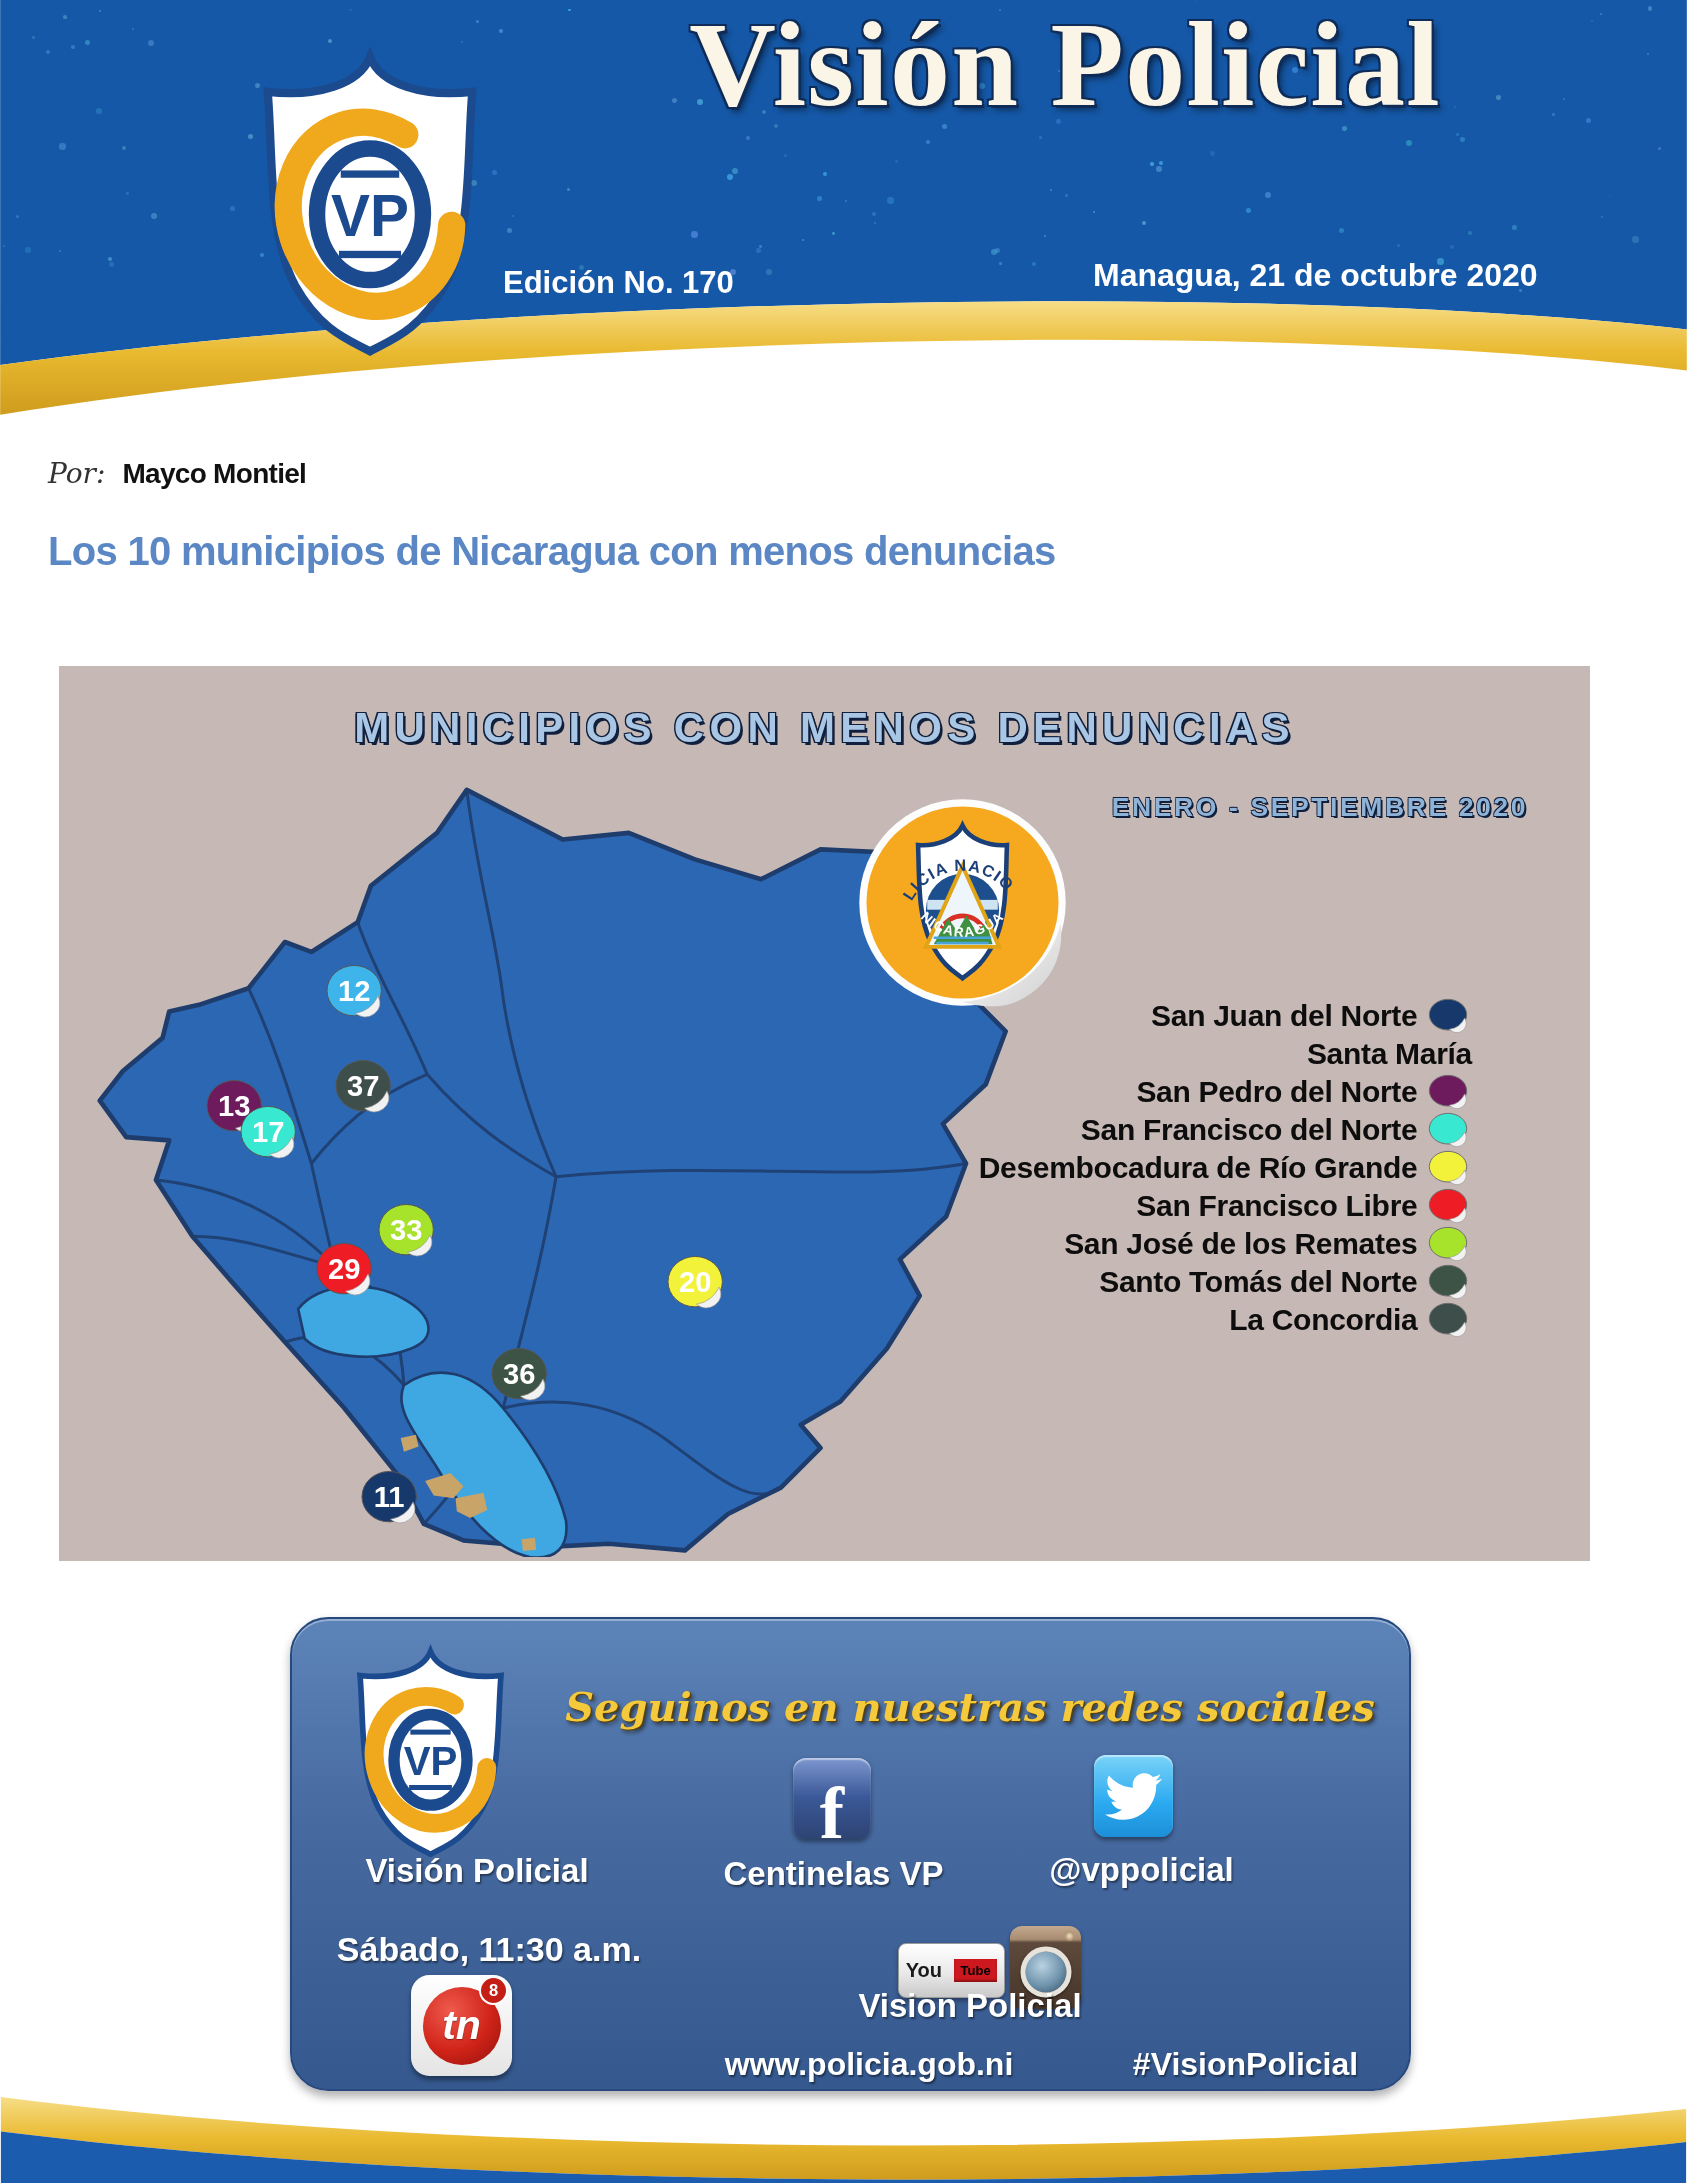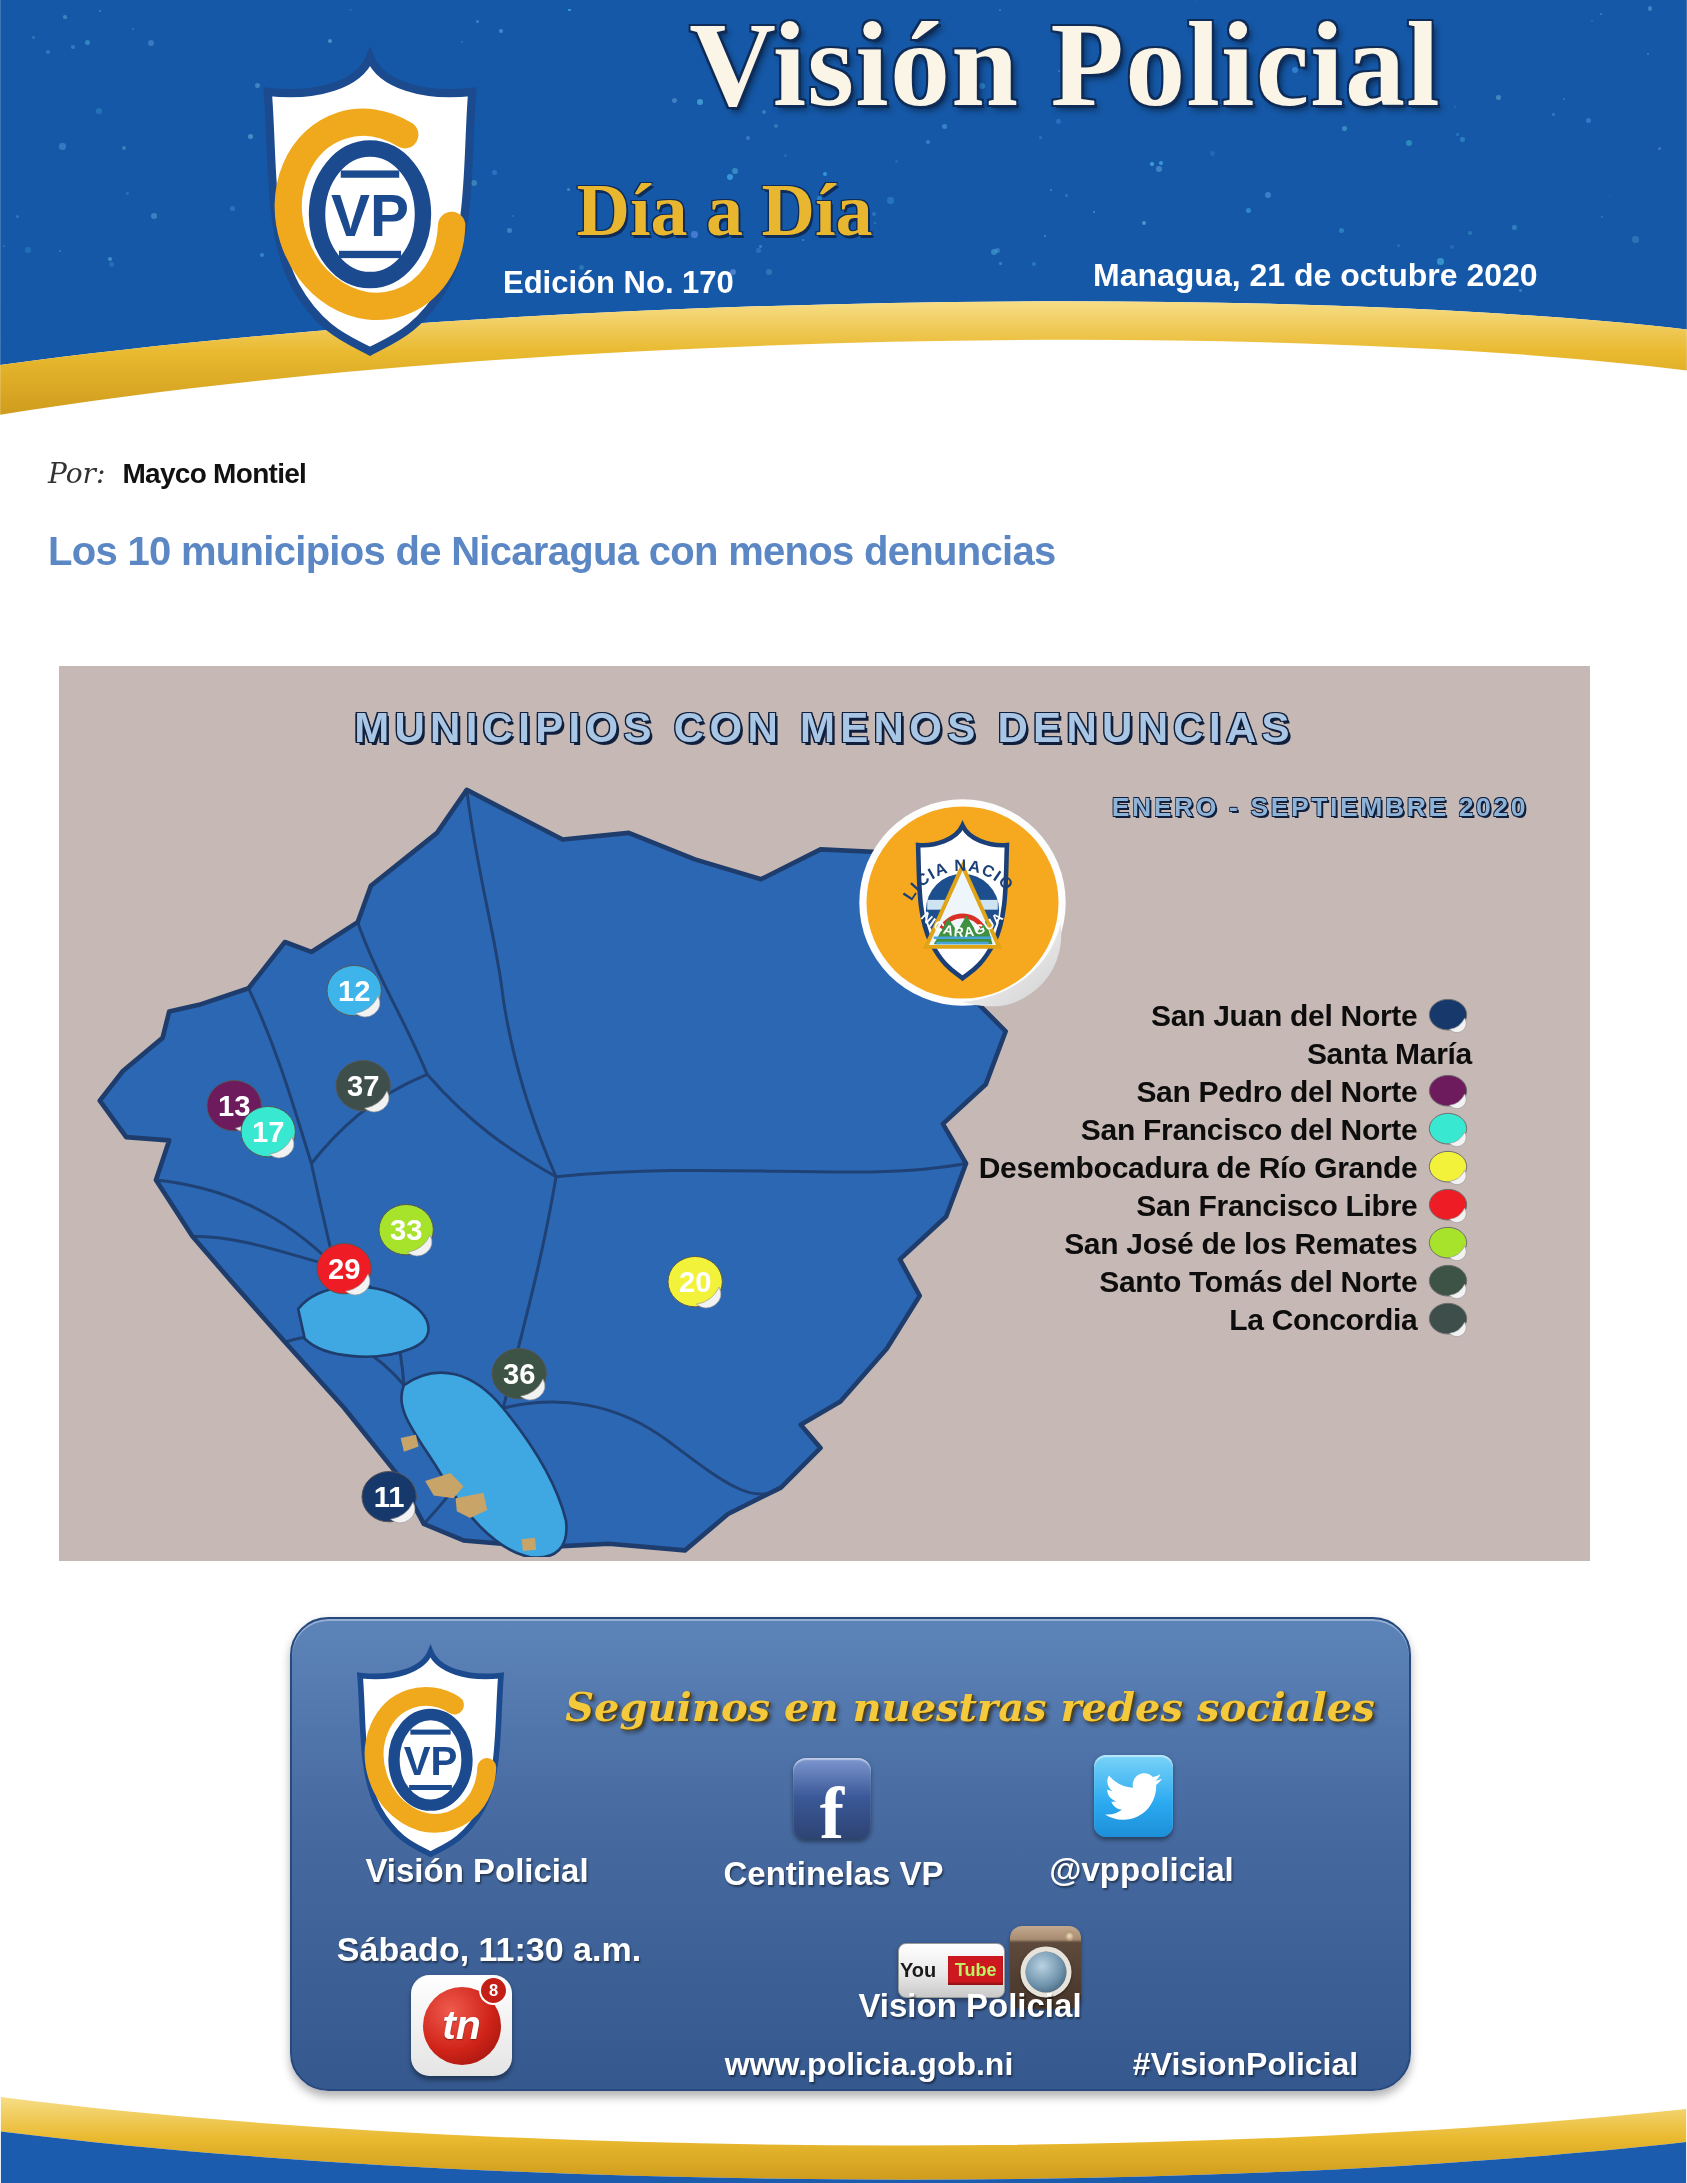--- a/index.html
+++ b/index.html
@@ -60,21 +60,21 @@
     font-family:"Liberation Serif",serif;font-weight:bold;font-size:73px;color:#fff;}
   .tw-icon{position:absolute;left:802px;top:136px;width:79px;height:82px;border-radius:12px;
     background:linear-gradient(180deg,#79d3f8 0%,#2aa9f0 60%,#1d8fd8 100%);
     box-shadow:inset 0 2px 1.3px rgba(255,255,255,.5),0 2.6px 4px rgba(0,0,0,.4);
     display:flex;align-items:center;justify-content:center;}
   .yt-icon{position:absolute;left:606px;top:324px;width:105px;height:53px;border-radius:8px;
     background:linear-gradient(180deg,#ffffff 0%,#e9e9e9 55%,#c9c9c9 100%);
     border:1.3px solid #9a9a9a;box-shadow:0 2.6px 4px rgba(0,0,0,.35);
     display:flex;align-items:center;justify-content:center;gap:12px;}
   .yt-icon .you{font-weight:bold;font-size:20px;color:#1a1a1a;}
-  .yt-icon .tube{font-weight:bold;font-size:18px;color:#bef264;background:#cc181e;border-radius:0;
+  .yt-icon .tube{font-weight:bold;font-size:13px;color:#000000;background:#cc181e;border-radius:0;
     padding:4px 6.6px;box-shadow:inset 0 -2px 2px rgba(0,0,0,.3);}
   .ig-icon{position:absolute;left:718px;top:307px;width:71px;height:83px;border-radius:12px;
     background:linear-gradient(180deg,#c3a98e 0%,#a98d72 16%,#5d4a3c 20%,#473529 100%);
     box-shadow:0 2.6px 4px rgba(0,0,0,.35);}
   .ig-lens{position:absolute;left:50%;top:56%;transform:translate(-50%,-50%);width:41px;height:41px;
     border-radius:50%;background:radial-gradient(circle at 40% 35%,#b9d2e2 0%,#6f93ac 55%,#2e4a5e 100%);
     border:5.3px solid #e8e3da;box-shadow:0 1.3px 2.6px rgba(0,0,0,.5);}
   .ig-dot{position:absolute;right:6.6px;top:5.3px;width:9.3px;height:9.3px;border-radius:50%;
     background:radial-gradient(circle,#f3e3c0,#8d6f4e);}
   .tn8{position:absolute;left:119px;top:356px;width:101px;height:101px;border-radius:18.5px;
@@ -243,21 +243,20 @@
     <svg class="mast-shield" width="274" height="311" viewBox="0 0 300 340">
       <path d="M150,12 C138,42 92,56 38,50 C44,120 38,205 68,262 C96,312 128,322 150,334 C172,322 204,312 232,262 C262,205 256,120 262,50 C208,56 162,42 150,12 Z" fill="#ffffff" stroke="#1c4a8e" stroke-width="9"></path>
       <ellipse cx="150" cy="184" rx="88" ry="102" fill="none" stroke="#f0a91c" stroke-width="30" stroke-dasharray="480 124" stroke-dashoffset="-40" stroke-linecap="round" transform="rotate(-18 150 184)"></ellipse>
       <ellipse cx="150" cy="184" rx="58" ry="72" fill="#ffffff" stroke="#1c4a8e" stroke-width="18"></ellipse>
       <rect x="118" y="136" width="64" height="8" fill="#1c4a8e"></rect>
       <rect x="116" y="224" width="68" height="8" fill="#1c4a8e"></rect>
       <text x="150" y="208" text-anchor="middle" font-family="Liberation Sans, sans-serif" font-weight="bold" font-size="64" fill="#1c4a8e">VP</text>
     </svg>
 
     <div class="brand-title">Visión Policial</div>
-    <div class="brand-sub">Día a Día</div>
     <div class="edition">Edición No. 170</div>
     <div class="dateline">Managua, 21 de octubre  2020</div>
   </div>
 
   <div class="byline">
     <span class="por">Por:</span><span class="author">Mayco Montiel</span>
   </div>
   <div class="article-title">Los 10 municipios de Nicaragua con menos denuncias</div>
 
   <div class="info-panel">

